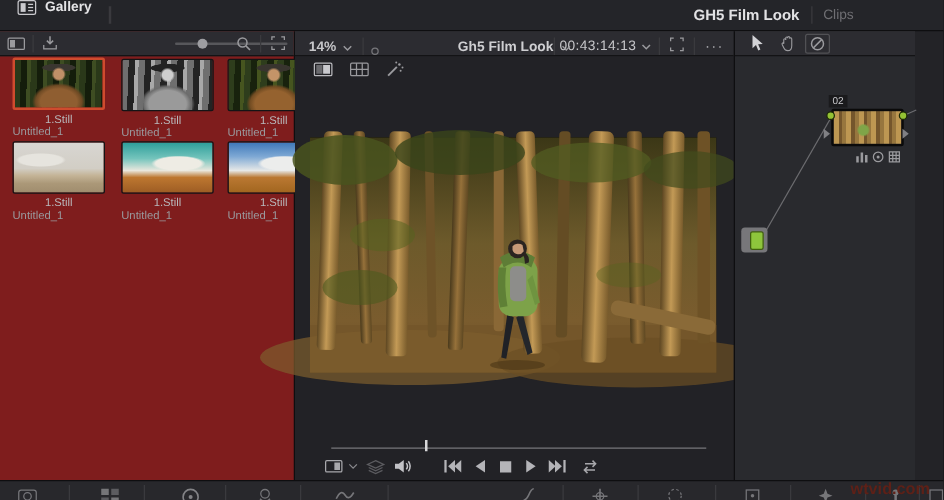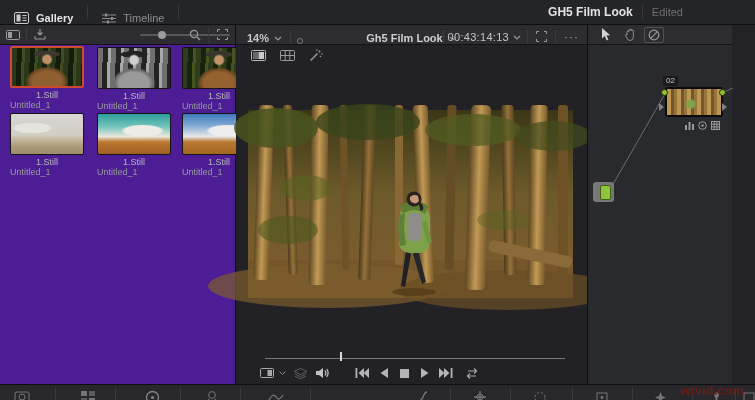--- a/index.html
+++ b/index.html
@@ -5,34 +5,34 @@
   * { margin:0; padding:0; box-sizing:border-box; }
   html,body { background:#111; }
   body { font-family:"Liberation Sans","DejaVu Sans",sans-serif; }
   .app { position:relative; width:755px; height:400px; background:#232327; overflow:hidden;
          -webkit-font-smoothing:antialiased; }
 
   
   .top-bar { position:absolute; left:0; top:0; width:755px; height:25px;
              background:#242529; border-bottom:1px solid #0e0e10;
              display:flex; align-items:center; }
-  .tab { display:flex; align-items:flex-end; gap:7px; padding:0 14px; height:100%; cursor:default; }
+  .tab { display:flex; align-items:flex-start; gap:7px; padding:0 14px; height:100%; cursor:default; }
   .tab .lbl { font-size:11px; color:#8d8d91; }
   .tab.active .lbl { color:#e4e4e6; font-weight:bold; }
   .vdiv { width:1px; height:14px; background:#3a3a3e; }
   .top-right { margin-left:auto; display:flex; align-items:center; gap:9px; padding-right:72px; }
   .top-title { font-size:12px; font-weight:bold; color:#e2e2e4; }
   .top-status { font-size:11px; color:#6f6f73; }
 
   
   .main { position:absolute; left:0; top:25px; width:755px; height:359px; display:flex; }
 
   
   .gallery-panel { position:relative; width:236px; height:100%;
-                   background:#4c1d95; border-right:1px solid #0e0e10; }
+                   background:#7f1d1d; border-right:1px solid #0e0e10; }
   .gallery-toolbar { position:absolute; left:0; top:0; width:100%; height:20px;
                      background:#2c2c31; border-bottom:1px solid #131315;
                      display:flex; align-items:center; }
   .gt-icon { display:flex; align-items:center; justify-content:center; width:26px; height:100%; }
   .slider { position:absolute; left:140px; top:9px; width:90px; height:2px; background:#57575b; border-radius:1px; }
   .slider-thumb { position:absolute; left:18px; top:-3px; width:8px; height:8px; border-radius:50%; background:#9d9da1; }
   .gt-right { position:absolute; right:0; top:0; height:100%; display:flex; align-items:center; }
 
   .stills { position:absolute; left:0; top:20px; width:100%; height:339px; }
   .still { position:absolute; width:74px; }
@@ -138,36 +138,25 @@
       <svg width="15" height="12" viewBox="0 0 15 12">
         <rect x="0.5" y="0.5" width="14" height="11" rx="1.5" fill="none" stroke="#cacace"></rect>
         <rect x="2.5" y="2.5" width="4" height="7" fill="#cacace"></rect>
         <line x1="8.5" y1="3.5" x2="12.5" y2="3.5" stroke="#cacace"></line>
         <line x1="8.5" y1="6" x2="12.5" y2="6" stroke="#cacace"></line>
         <line x1="8.5" y1="8.5" x2="12.5" y2="8.5" stroke="#cacace"></line>
       </svg>
       <span class="lbl">Gallery</span>
     </div>
     <div class="vdiv"></div>
-    <div class="tab">
-      <svg width="14" height="11" viewBox="0 0 14 11">
-        <line x1="0" y1="2" x2="14" y2="2" stroke="#8d8d91"></line>
-          <rect x="3" y="0.5" width="2" height="3" fill="#8d8d91"></rect>
-        <line x1="0" y1="5.5" x2="14" y2="5.5" stroke="#8d8d91"></line>
-          <rect x="9" y="4" width="2" height="3" fill="#8d8d91"></rect>
-        <line x1="0" y1="9" x2="14" y2="9" stroke="#8d8d91"></line>
-          <rect x="5" y="7.5" width="2" height="3" fill="#8d8d91"></rect>
-      </svg>
-      <span class="lbl">Timeline</span>
-    </div>
     <div class="vdiv"></div>
     <div class="top-right">
       <span class="top-title">GH5 Film Look</span>
       <span class="vdiv"></span>
-      <span class="top-status">Edited</span>
+      <span class="top-status">Clips</span>
     </div>
   </div>
 
   <div class="main">
 
     <div class="gallery-panel">
       <div class="gallery-toolbar">
         <div class="gt-icon">
           <svg width="14" height="10" viewBox="0 0 14 10">
             <rect x="0.5" y="0.5" width="13" height="9" rx="1" fill="none" stroke="#9a9a9e"></rect>

